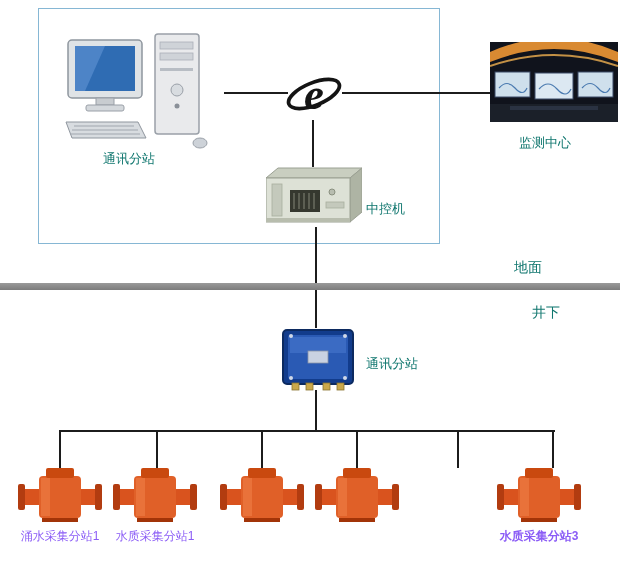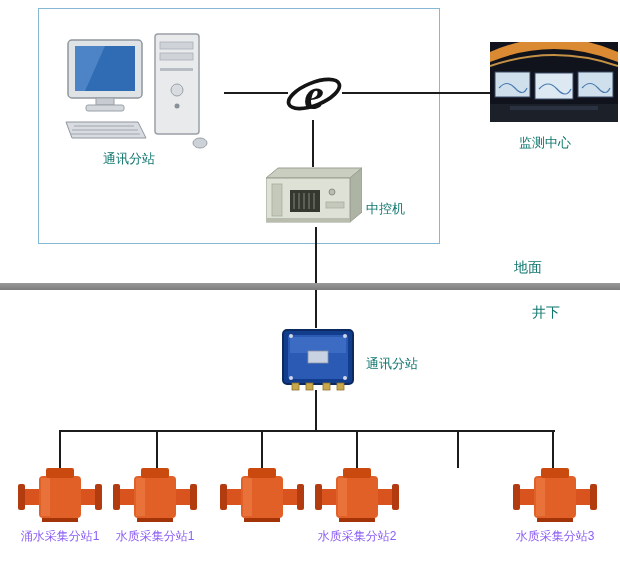--- a/index.html
+++ b/index.html
@@ -177,25 +177,24 @@
     <svg width="84" height="58" viewBox="0 0 84 58">
       <rect x="0" y="18" width="7" height="26" rx="2" fill="#b23c10"></rect>
         <rect x="7" y="23" width="14" height="16" fill="#d9531e"></rect>
       <rect x="77" y="18" width="7" height="26" rx="2" fill="#b23c10"></rect>
         <rect x="63" y="23" width="14" height="16" fill="#d9531e"></rect>
       <rect x="21" y="10" width="42" height="42" rx="4" fill="#e06028"></rect>
         <rect x="23" y="12" width="9" height="38" fill="#ec7a42" opacity="0.7"></rect>
       <rect x="28" y="2" width="28" height="10" rx="2" fill="#c9490f"></rect>
         <rect x="24" y="52" width="36" height="4" fill="#a23408"></rect>
     </svg>
-    <span class="device-label">水质采集分站2</span>
-  </div>
-
-
-  <div class="device" style="left:500px; top:466px;">
+  </div>
+
+
+  <div class="device" style="left:484px; top:466px;font-weight:bold;">
     <svg width="84" height="58" viewBox="0 0 84 58">
       <rect x="0" y="18" width="7" height="26" rx="2" fill="#b23c10"></rect>
         <rect x="7" y="23" width="14" height="16" fill="#d9531e"></rect>
       <rect x="77" y="18" width="7" height="26" rx="2" fill="#b23c10"></rect>
         <rect x="63" y="23" width="14" height="16" fill="#d9531e"></rect>
       <rect x="21" y="10" width="42" height="42" rx="4" fill="#e06028"></rect>
         <rect x="23" y="12" width="9" height="38" fill="#ec7a42" opacity="0.7"></rect>
       <rect x="28" y="2" width="28" height="10" rx="2" fill="#c9490f"></rect>
         <rect x="24" y="52" width="36" height="4" fill="#a23408"></rect>
     </svg>

